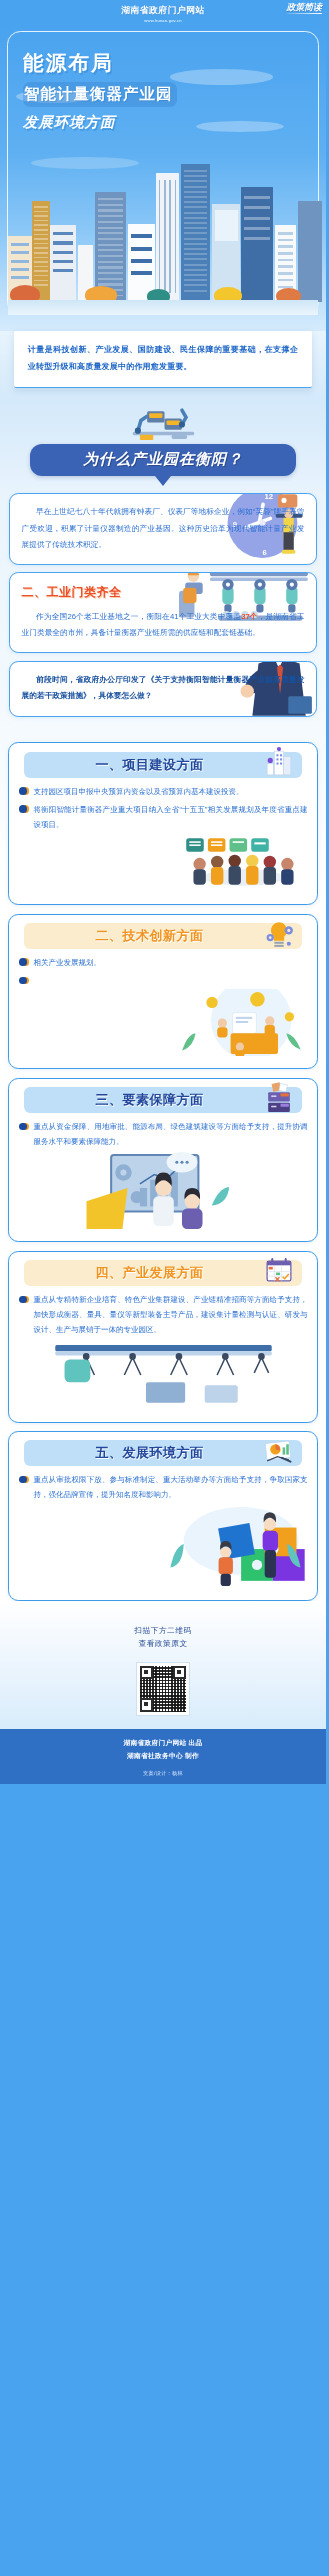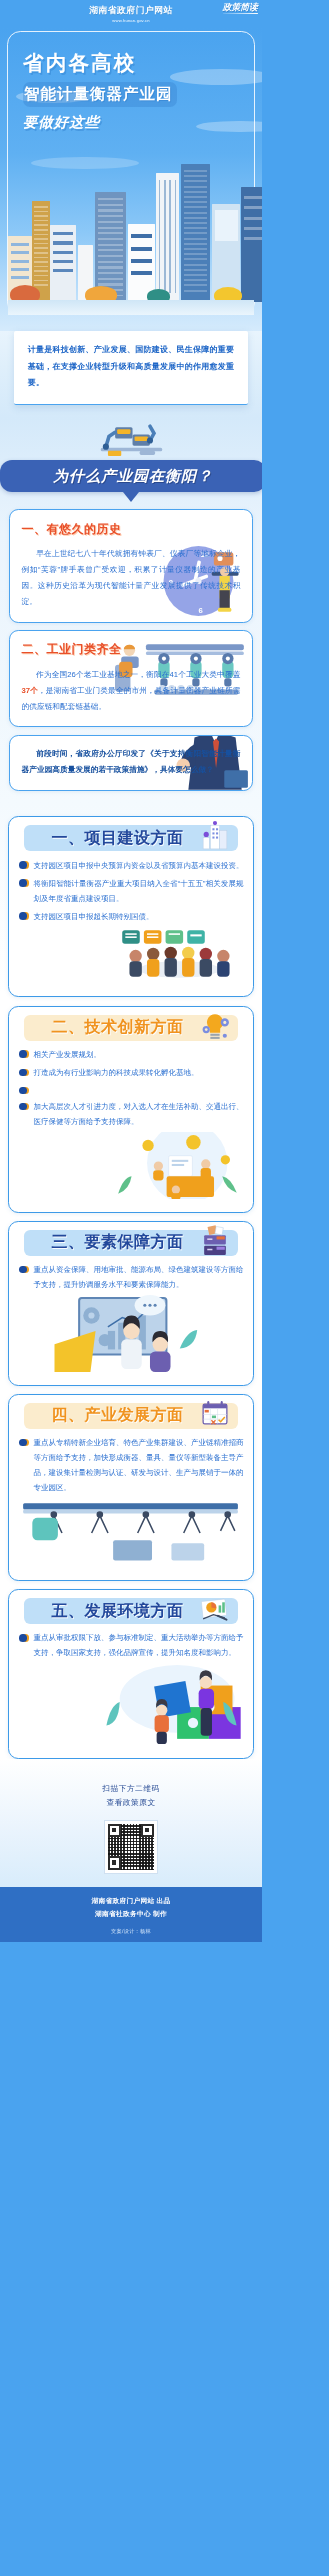--- a/index.html
+++ b/index.html
@@ -2,21 +2,21 @@
 <html style="font-size:8.2px"><head>
 <meta charset="utf-8">
 <style>
   * { margin:0; padding:0; box-sizing:border-box; }
   body {
     width:330px;
     background:#4aa3ef;
     font-family:"Liberation Sans","DejaVu Sans",sans-serif;
     -webkit-font-smoothing:antialiased;
   }
-  .page { width:262px; position:relative; overflow:hidden; }
+  .page { width:326px; position:relative; overflow:hidden; }
 
   
   .topbar {
     height:28px; background:#4aa3ef;
     display:flex; align-items:center; justify-content:center;
     position:relative;
   }
   .site-block { text-align:center; color:#fff; }
   .site-title {
     font-size:8.8px; font-weight:bold; letter-spacing:0.5px;
@@ -153,21 +153,21 @@
     box-shadow:0 1px 4.6px rgba(70,130,190,.13);
   }
   .pcard-head {
     position:relative; height:26px; border-radius:6.2px;
     margin:0 5.2px 6.2px 5.2px;
     display:flex; align-items:center; justify-content:center;
   }
   .pcard-head.blue { background:#bfdff8; }
   .pcard-head.cream { background:#fbeccd; }
   .pcard-head-title {
-    font-size:16px; font-weight:bold; letter-spacing:0.5px;
+    font-size:13px; font-weight:bold; letter-spacing:0.5px;
     margin-right:27px;
   }
   .pcard-head.blue .pcard-head-title {
     color:#23489b; text-shadow:0.8px 0.8px 0 rgba(255,255,255,.9);
   }
   .pcard-head.cream .pcard-head-title {
     color:#f0931f; text-shadow:0.8px 0.8px 0 rgba(255,255,255,.95);
   }
   .head-ill {
     position:absolute; right:7.2px; top:-5.2px; width:32px; height:32px;
@@ -249,25 +249,25 @@
 
   <div class="hero">
     <div class="hero-frame"></div>
 
     <div class="cloud" style="left:15.5px;top:62px;width:77px;height:13.4px;"></div>
     <div class="cloud" style="left:170px;top:41px;width:103px;height:15.5px;"></div>
     <div class="cloud" style="left:196px;top:93px;width:88px;height:11.3px;"></div>
     <div class="cloud" style="left:31px;top:129px;width:108px;height:12.4px;opacity:.7;"></div>
 
     <div class="hero-title-wrap">
-      <div class="t1">省内各高校</div>
+      <div class="t1">能源布局</div>
       <div class="t2-band">
         <span class="t2">智能计量衡器产业园</span>
       </div>
-      <div class="t3">要做好这些</div>
+      <div class="t3">发展环境方面</div>
     </div>
 
     <div class="city">
       <div class="bldg" style="left:0px;width:24px;height:66px;background:#f2e6cf;">
         <span class="win" style="left:3.1px;top:7.2px;width:17.5px;height:3.1px;background:#8fb6dd;"></span>
         <span class="win" style="left:3.1px;top:15.5px;width:17.5px;height:3.1px;background:#8fb6dd;"></span>
         <span class="win" style="left:3.1px;top:24px;width:17.5px;height:3.1px;background:#8fb6dd;"></span>
         <span class="win" style="left:3.1px;top:32px;width:17.5px;height:3.1px;background:#8fb6dd;"></span>
         <span class="win" style="left:3.1px;top:40px;width:17.5px;height:3.1px;background:#8fb6dd;"></span>
       </div>
@@ -344,21 +344,20 @@
         <rect x="106" y="64" width="30" height="8" rx="3" fill="#9db6d6"></rect>
       </svg>
     </div>
 
     <div class="why-banner">
       <span>为什么产业园在衡阳？</span>
     </div>
     <div class="why-arrow"></div>
 
     <div class="wcard">
-      <div class="wcard-h">一、有悠久的历史</div>
       <div class="wcard-p">
         <span class="ind"></span><span>早在上世纪七八十年代就拥有钟表厂、仪表厂等地标企业，例如“芙蓉”牌手表曾广受欢迎，积累了计量仪器制造的产业基因。这种历史沿革为现代智能计量产业发展提供了传统技术积淀。</span>
       </div>
       <svg width="98" height="77" viewBox="0 0 190 150" style="position:absolute;right:3.1px;bottom:2.1px;z-index:1;opacity:.95;">
         <circle cx="92" cy="74" r="68" fill="#7b8ee0" opacity=".85"></circle>
         <text x="96" y="28" font-size="15" fill="#ffffff" font-family="Liberation Sans, sans-serif" font-weight="bold">12</text>
         <text x="34" y="82" font-size="15" fill="#ffffff" font-family="Liberation Sans, sans-serif" font-weight="bold">9</text>
         <text x="92" y="136" font-size="15" fill="#ffffff" font-family="Liberation Sans, sans-serif" font-weight="bold">6</text>
         <rect x="86" y="34" width="7" height="42" rx="3" fill="#ffffff" transform="rotate(12 90 55)"></rect>
         <rect x="56" y="70" width="56" height="7" rx="3" fill="#ffffff" transform="rotate(-20 84 73)"></rect>
@@ -458,24 +457,20 @@
       </div>
       <div class="bullets">
         <div class="bullet">
             <span class="bdot"></span>
             <span class="btext">支持园区项目申报中央预算内资金以及省预算内基本建设投资。</span>
           </div>
         <div class="bullet">
             <span class="bdot"></span>
             <span class="btext">将衡阳智能计量衡器产业重大项目纳入全省“十五五”相关发展规划及年度省重点建设项目。</span>
           </div>
-        <div class="bullet">
-            <span class="bdot"></span>
-            <span class="btext">支持园区项目申报超长期特别国债。</span>
-          </div>
       </div>
       <svg width="129" height="57" viewBox="0 0 250 110" style="display:block;margin:3.1px 0 0 auto;">
         <g>
           <rect x="14" y="6" width="34" height="26" rx="5" fill="#2f8f86"></rect>
           <rect x="56" y="6" width="34" height="26" rx="5" fill="#f0a01c"></rect>
           <rect x="98" y="6" width="34" height="26" rx="5" fill="#5fc08a"></rect>
           <rect x="140" y="6" width="34" height="26" rx="5" fill="#3fb3a6"></rect>
           <g fill="#ffffff">
               <rect x="20" y="12" width="22" height="3"></rect>
               <rect x="20" y="18" width="22" height="3"></rect>
@@ -517,28 +512,20 @@
           <circle cx="50" cy="50" r="4" fill="#7b8ee0"></circle>
         </svg>
       </div>
       <div class="bullets">
         <div class="bullet">
             <span class="bdot"></span>
             <span class="btext">相关产业发展规划。</span>
           </div>
         <div class="bullet">
             <span class="bdot"></span>
-            <span class="btext">打造成为有行业影响力的科技成果转化孵化基地。</span>
-          </div>
-        <div class="bullet">
-            <span class="bdot"></span>
-          </div>
-        <div class="bullet">
-            <span class="bdot"></span>
-            <span class="btext">加大高层次人才引进力度，对入选人才在生活补助、交通出行、医疗保健等方面给予支持保障。</span>
           </div>
       </div>
       <svg width="129" height="67" viewBox="0 0 250 130" style="display:block;margin:2.1px 0 0 auto;">
         <circle cx="140" cy="60" r="78" fill="#eaf4fd"></circle>
         <circle cx="64" cy="26" r="11" fill="#f3c32a"></circle>
         <circle cx="152" cy="20" r="14" fill="#f3c32a"></circle>
         <circle cx="214" cy="54" r="9" fill="#f3c32a"></circle>
         <rect x="104" y="46" width="46" height="40" rx="3" fill="#ffffff" stroke="#cfe0f1"></rect>
         <rect x="110" y="54" width="32" height="4" fill="#bcd3ea"></rect>
         <rect x="110" y="62" width="24" height="4" fill="#bcd3ea"></rect>

